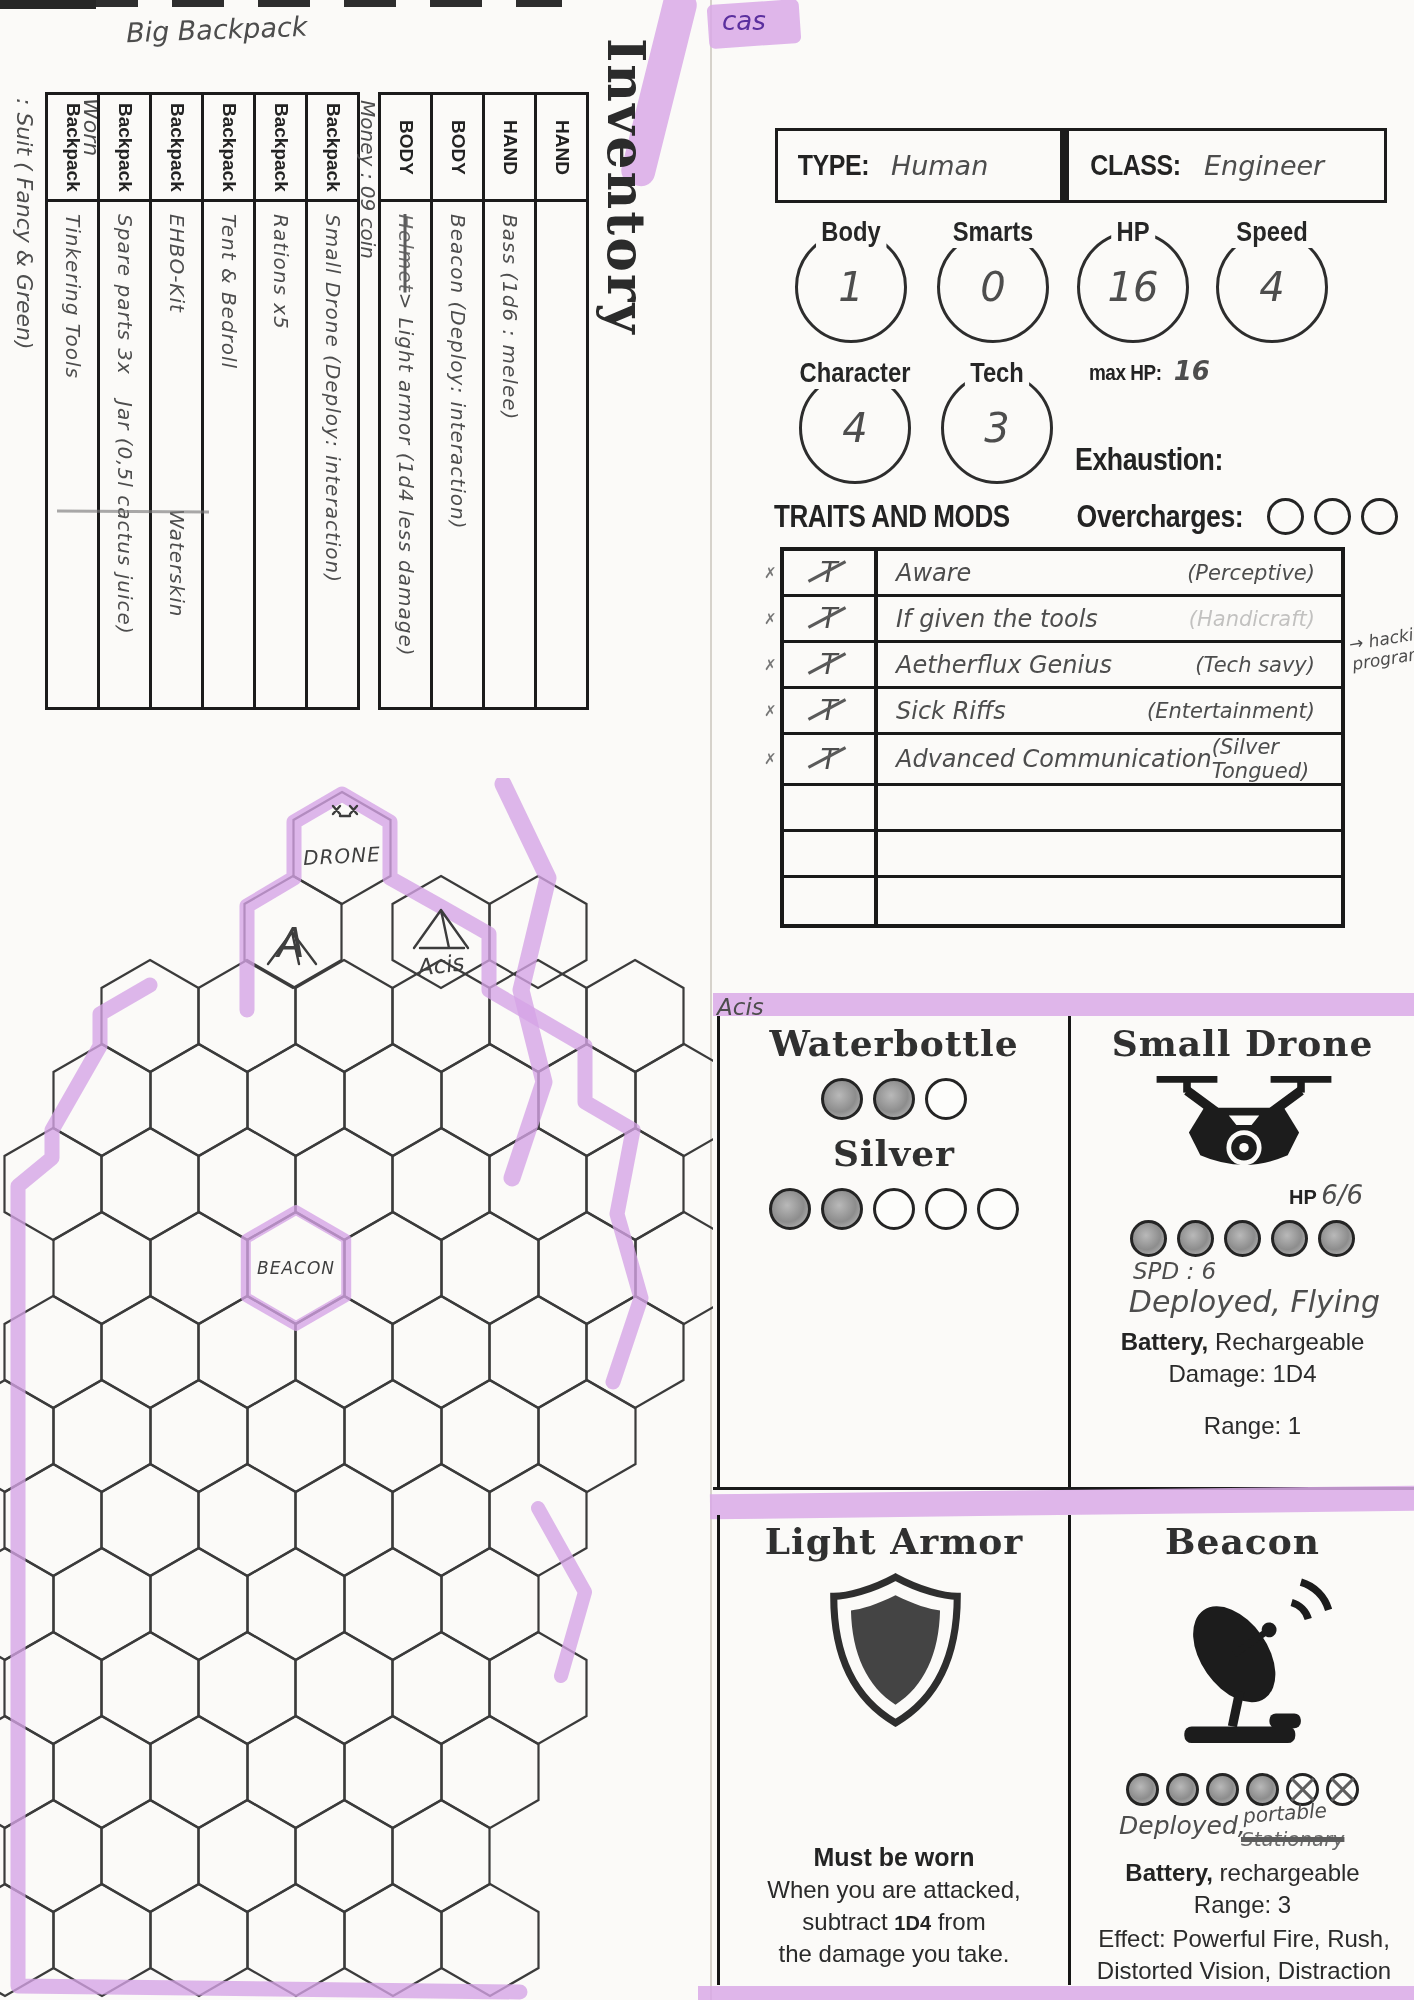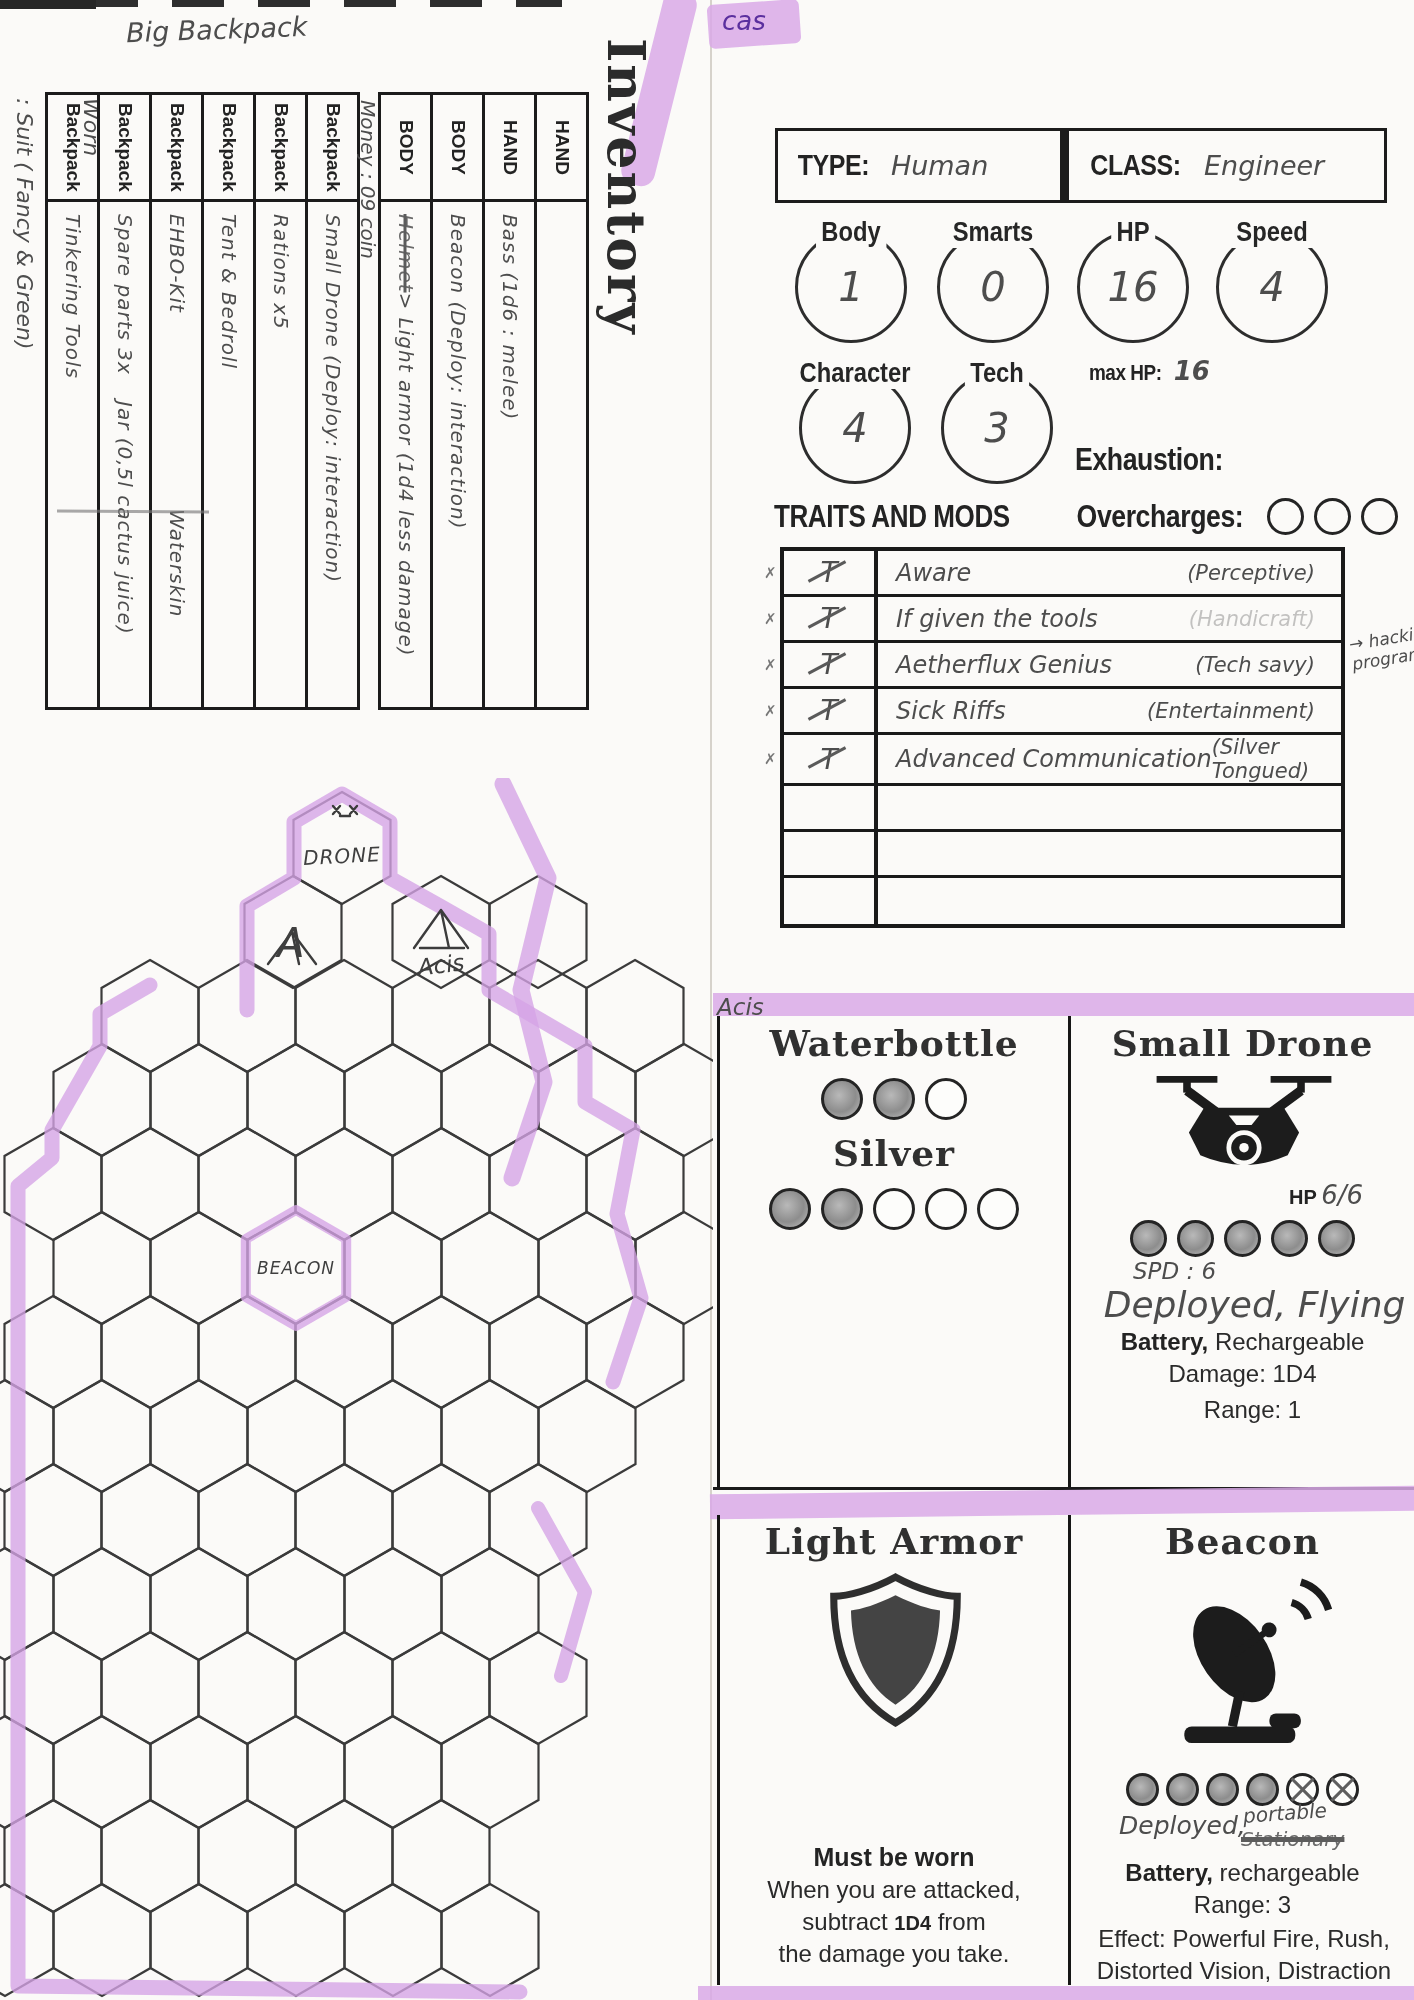--- a/index.html
+++ b/index.html
@@ -457,26 +457,26 @@
       <span class="hand" style="font-size:26px;">6/6</span>
     </div>
     <div class="abs dots dots-md ctr" style="top:204px;">
         <span class="dot filled"></span>
         <span class="dot filled"></span>
         <span class="dot filled"></span>
         <span class="dot filled"></span>
         <span class="dot filled"></span>
       </div>
     <div class="abs hand" style="left:62px;top:242px;font-size:23px;">SPD : 6</div>
-    <div class="abs hand ctr" style="top:268px;font-size:36px;text-align:center;padding-left:24px;">Deployed, Flying</div>
+    <div class="abs hand ctr" style="top:268px;font-size:30px;text-align:center;padding-left:24px;">Deployed, Flying</div>
     <div class="abs ctr cardtext" style="top:312px;font-size:24px;">
       <span class="print" style="font-size:24px;">Battery,</span><span> Rechargeable</span>
     </div>
     <div class="abs ctr cardtext" style="top:344px;font-size:24px;">Damage: 1D4</div>
-    <div class="abs ctr cardtext" style="top:380px;font-size:24px;padding-left:20px;">Range: 1</div>
+    <div class="abs ctr cardtext" style="top:396px;font-size:24px;padding-left:20px;">Range: 1</div>
   </div>
 
   <div class="abs hline"></div>
   <div class="abs band band-mid"></div>
 
   <div class="card bl" style="left:717px;top:1515px;width:351px;height:470px;">
     <div class="card-title" style="top:5px;">Light Armor</div>
     <svg class="abs" style="left:103px;top:54px;" width="145" height="162" viewBox="0 0 140 160">
       <path d="M70,8 C94,21 118,27 131,27 C131,85 111,128 70,152 C29,128 9,85 9,27 C22,27 46,21 70,8 Z" fill="none" stroke="#2e2e2e" stroke-width="7"></path>
       <path d="M70,26 C88,35 104,40 114,41 C113,84 98,116 70,134 C42,116 27,84 26,41 C36,40 52,35 70,26 Z" fill="#444444"></path>

